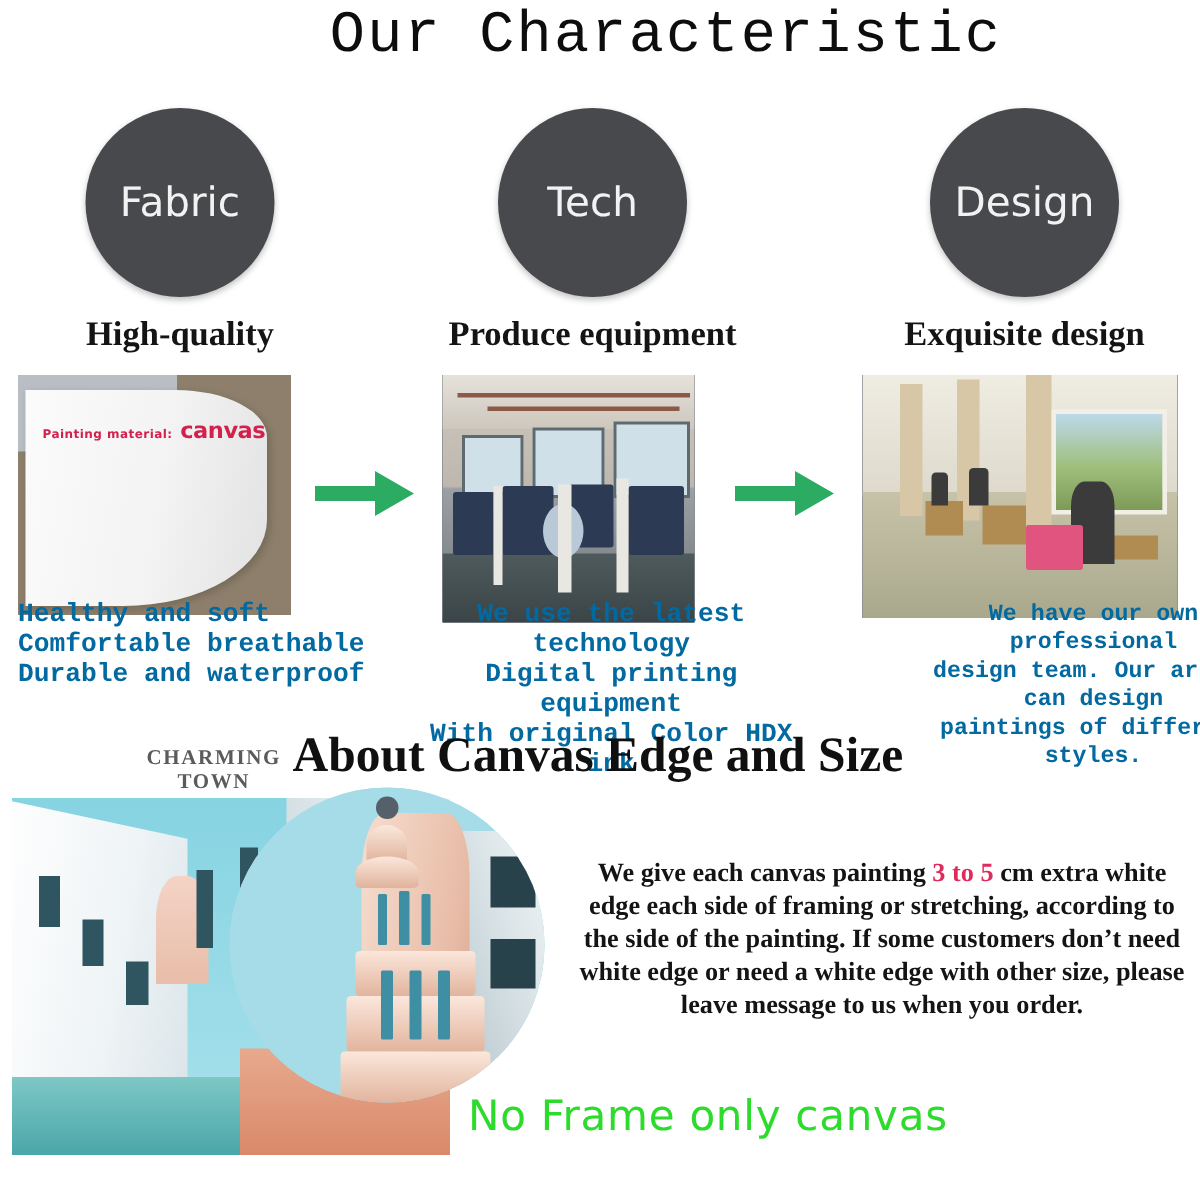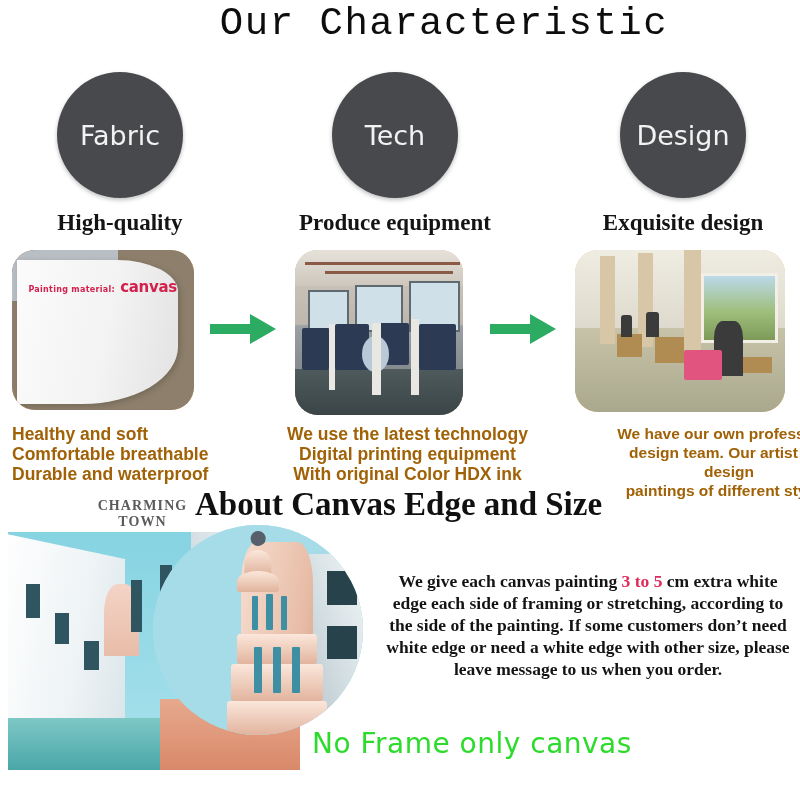--- a/index.html
+++ b/index.html
@@ -66,22 +66,21 @@
     font-weight: bold;
     font-size: 23px;
     color: #141414;
     white-space: nowrap;
   }
 
   
   .photo {
     position: absolute;
     overflow: hidden;
-    background: #fdba74;
-    border-radius: 23px;
+    background: #0f172a;
   }
   #photo-canvas   { left: 12px;  top: 250px; width: 182px; height: 160px; }
   #photo-printer  { left: 295px; top: 250px; width: 168px; height: 165px; }
   #photo-studio   { left: 575px; top: 250px; width: 210px; height: 162px; }
 
   
   .cv-bg      { position:absolute; inset:0; background:#8d7f6b; }
   .cv-bg2     { position:absolute; left:0; top:0; width:58%; height:32%; background:#b9bec4; }
   .cv-sheet   { position:absolute; left:3%; top:6%; width:88%; height:90%;
                 background:linear-gradient(100deg,#fbfbfb 0%,#f3f3f3 55%,#e2e2e2 100%);
@@ -122,26 +121,26 @@
     top: 312px;
     width: 66px;
     height: 34px;
   }
   #arrow-1 { left: 210px; }
   #arrow-2 { left: 490px; }
 
   
   .desc {
     position: absolute;
-    top: 424px;
-    font-family: Liberation Sans, sans-serif;
+    top: 400px;
+    font-family: Liberation Mono, monospace;
     font-weight: bold;
     font-size: 17.5px;
     line-height: 20px;
-    color: #a16207;
+    color: #0369a1;
     white-space: pre-line;
   }
   #desc-0 { left: 12px;  width: 250px; text-align: left; }
   #desc-1 { left: 275px; width: 265px; text-align: center; }
   #desc-2 { left: 565px; width: 232px; text-align: center; font-size:15.5px; line-height:19px;margin-left:48px; }
 
   
   #brand-logo {
     position: absolute;
     left: 80px;

